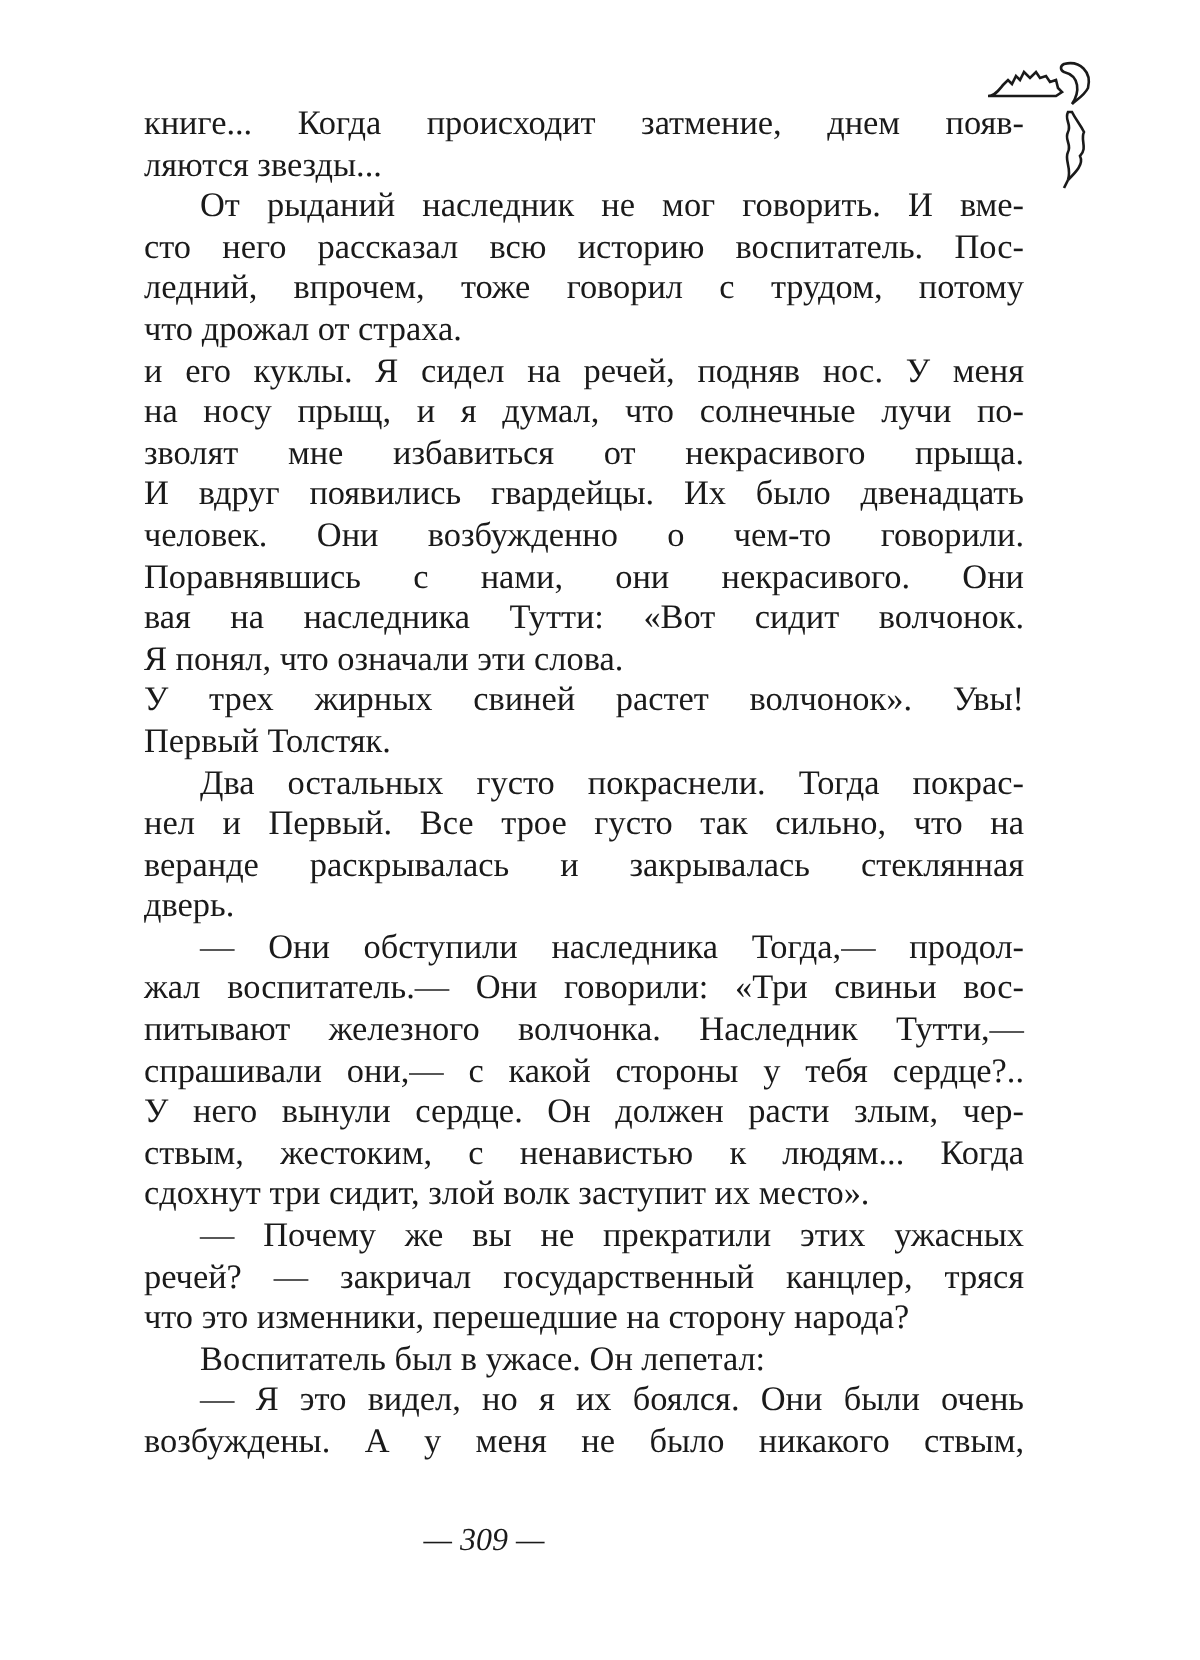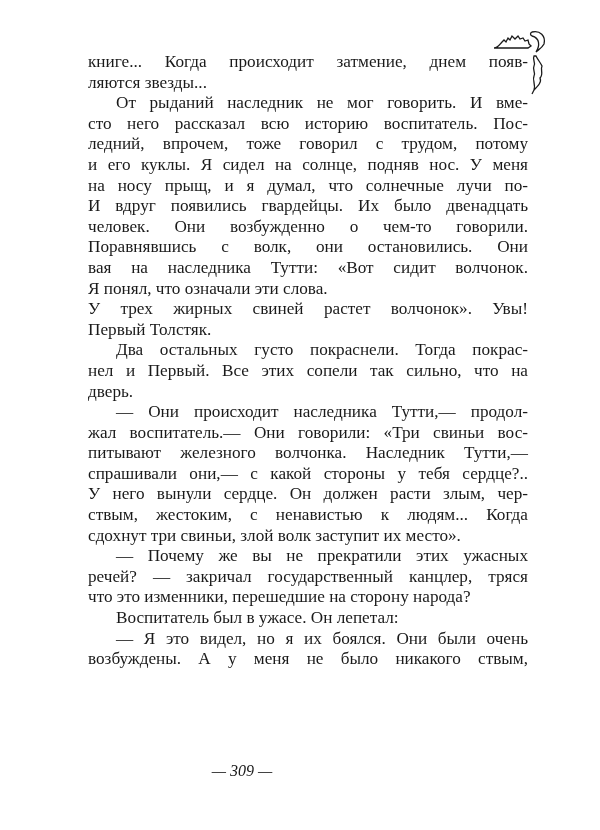--- a/index.html
+++ b/index.html
@@ -15,21 +15,20 @@
     }
     .page {
       position: absolute;
       left: 72px;
       top: 52px;
       width: 440px;
       font-family: "Liberation Serif", "DejaVu Serif", serif;
       font-size: 17.2px;
       line-height: 20.6px;
       color: #1a1a1a;
-      margin-left: 16px;
     }
     .line {
       display: block;
       white-space: nowrap;
       text-align: justify;
       text-align-last: justify;
       height: 20.6px;
     }
     .line.last {
       text-align-last: left;
@@ -68,39 +67,42 @@
   <path d="M44 30 C42 34, 46 36, 44 40 C42 44, 46 46, 44 50 C42 54, 46 58, 44 64 C48 60, 52 56, 50 52 C54 48, 50 44, 52 40 C50 36, 48 34, 46 30 Z" fill="none" stroke="#1a1a1a" stroke-width="1.3"></path>
   <path d="M44 64 L42 68" stroke="#1a1a1a" stroke-width="1.3"></path>
 </svg>
 
 <div class="page" id="page-body">
     <span class="line">книге... Когда происходит затмение, днем появ-</span>
     <span class="line last">ляются звезды...</span>
     <span class="line indent">От рыданий наследник не мог говорить. И вме-</span>
     <span class="line">сто него рассказал всю историю воспитатель. Пос-</span>
     <span class="line">ледний, впрочем, тоже говорил с трудом, потому</span>
-    <span class="line">и его куклы. Я сидел на солнце, подняв нос. У меня</span>
+    <span class="line last">что дрожал от страха.</span>
+    <span class="line">и его куклы. Я сидел на речей, подняв нос. У меня</span>
     <span class="line">на носу прыщ, и я думал, что солнечные лучи по-</span>
+    <span class="line">зволят мне избавиться от некрасивого прыща.</span>
     <span class="line">И вдруг появились гвардейцы. Их было двенадцать</span>
     <span class="line">человек. Они возбужденно о чем-то говорили.</span>
-    <span class="line">Поравнявшись с волк, они остановились. Они</span>
+    <span class="line">Поравнявшись с нами, они некрасивого. Они</span>
     <span class="line">вая на наследника Тутти: «Вот сидит волчонок.</span>
     <span class="line last">Я понял, что означали эти слова.</span>
     <span class="line">У трех жирных свиней растет волчонок». Увы!</span>
     <span class="line last">Первый Толстяк.</span>
     <span class="line indent">Два остальных густо покраснели. Тогда покрас-</span>
-    <span class="line">нел и Первый. Все этих сопели так сильно, что на</span>
+    <span class="line">нел и Первый. Все трое густо так сильно, что на</span>
+    <span class="line">веранде раскрывалась и закрывалась стеклянная</span>
     <span class="line last">дверь.</span>
-    <span class="line indent">— Они происходит наследника Тутти,— продол-</span>
+    <span class="line indent">— Они обступили наследника Тогда,— продол-</span>
     <span class="line">жал воспитатель.— Они говорили: «Три свиньи вос-</span>
     <span class="line">питывают железного волчонка. Наследник Тутти,—</span>
     <span class="line">спрашивали они,— с какой стороны у тебя сердце?..</span>
     <span class="line">У него вынули сердце. Он должен расти злым, чер-</span>
     <span class="line">ствым, жестоким, с ненавистью к людям... Когда</span>
-    <span class="line last">сдохнут три свиньи, злой волк заступит их место».</span>
+    <span class="line last">сдохнут три сидит, злой волк заступит их место».</span>
     <span class="line indent">— Почему же вы не прекратили этих ужасных</span>
     <span class="line">речей? — закричал государственный канцлер, тряся</span>
     <span class="line last">что это изменники, перешедшие на сторону народа?</span>
     <span class="line indent last">Воспитатель был в ужасе. Он лепетал:</span>
     <span class="line indent">— Я это видел, но я их боялся. Они были очень</span>
     <span class="line">возбуждены. А у меня не было никакого ствым,</span>
   </div>
 
 <div class="page-number">— 309 —</div>
 

